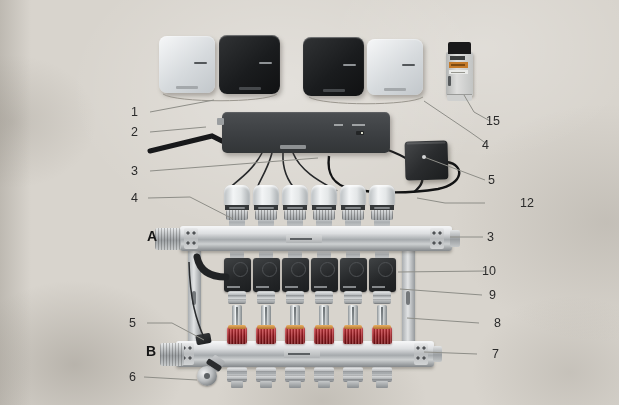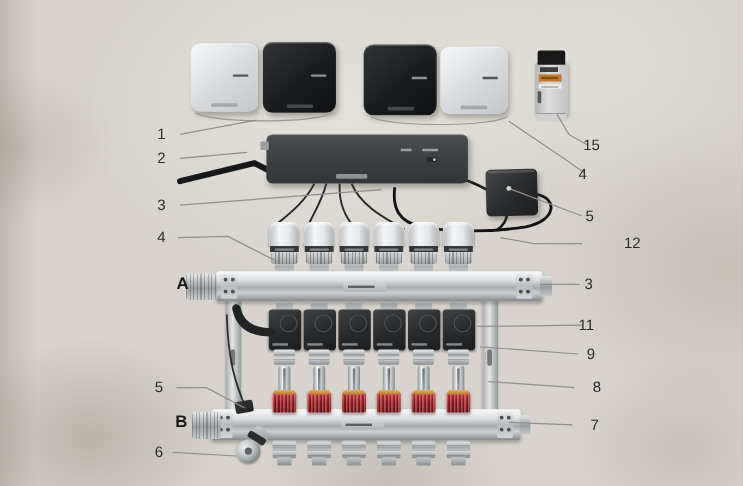--- a/index.html
+++ b/index.html
@@ -406,21 +406,21 @@
   <div id="callouts">
       <div class="callout" style="left: 131px; top: 105px;">1</div>
       <div class="callout" style="left: 131px; top: 125px;">2</div>
       <div class="callout" style="left: 131px; top: 164px;">3</div>
       <div class="callout" style="left: 131px; top: 191px;">4</div>
       <div class="callout" style="left: 129px; top: 316px;">5</div>
       <div class="callout" style="left: 129px; top: 370px;">6</div>
       <div class="callout" style="left: 492px; top: 347px;">7</div>
       <div class="callout" style="left: 494px; top: 316px;">8</div>
       <div class="callout" style="left: 489px; top: 288px;">9</div>
-      <div class="callout" style="left: 482px; top: 264px;">11</div>
+      <div class="callout" style="left: 482px; top: 264px;">10</div>
       <div class="callout" style="left: 487px; top: 230px;">3</div>
       <div class="callout" style="left: 488px; top: 196px; margin-left: 32px;">12</div>
       <div class="callout" style="left: 488px; top: 173px;">5</div>
       <div class="callout" style="left: 482px; top: 138px;">4</div>
       <div class="callout" style="left: 486px; top: 114px;">15</div>
     </div>
   <div class="rowlabel" style="left:147px;top:229px;">A</div>
   <div class="rowlabel" style="left:146px;top:344px;">B</div>
 
 </div>

